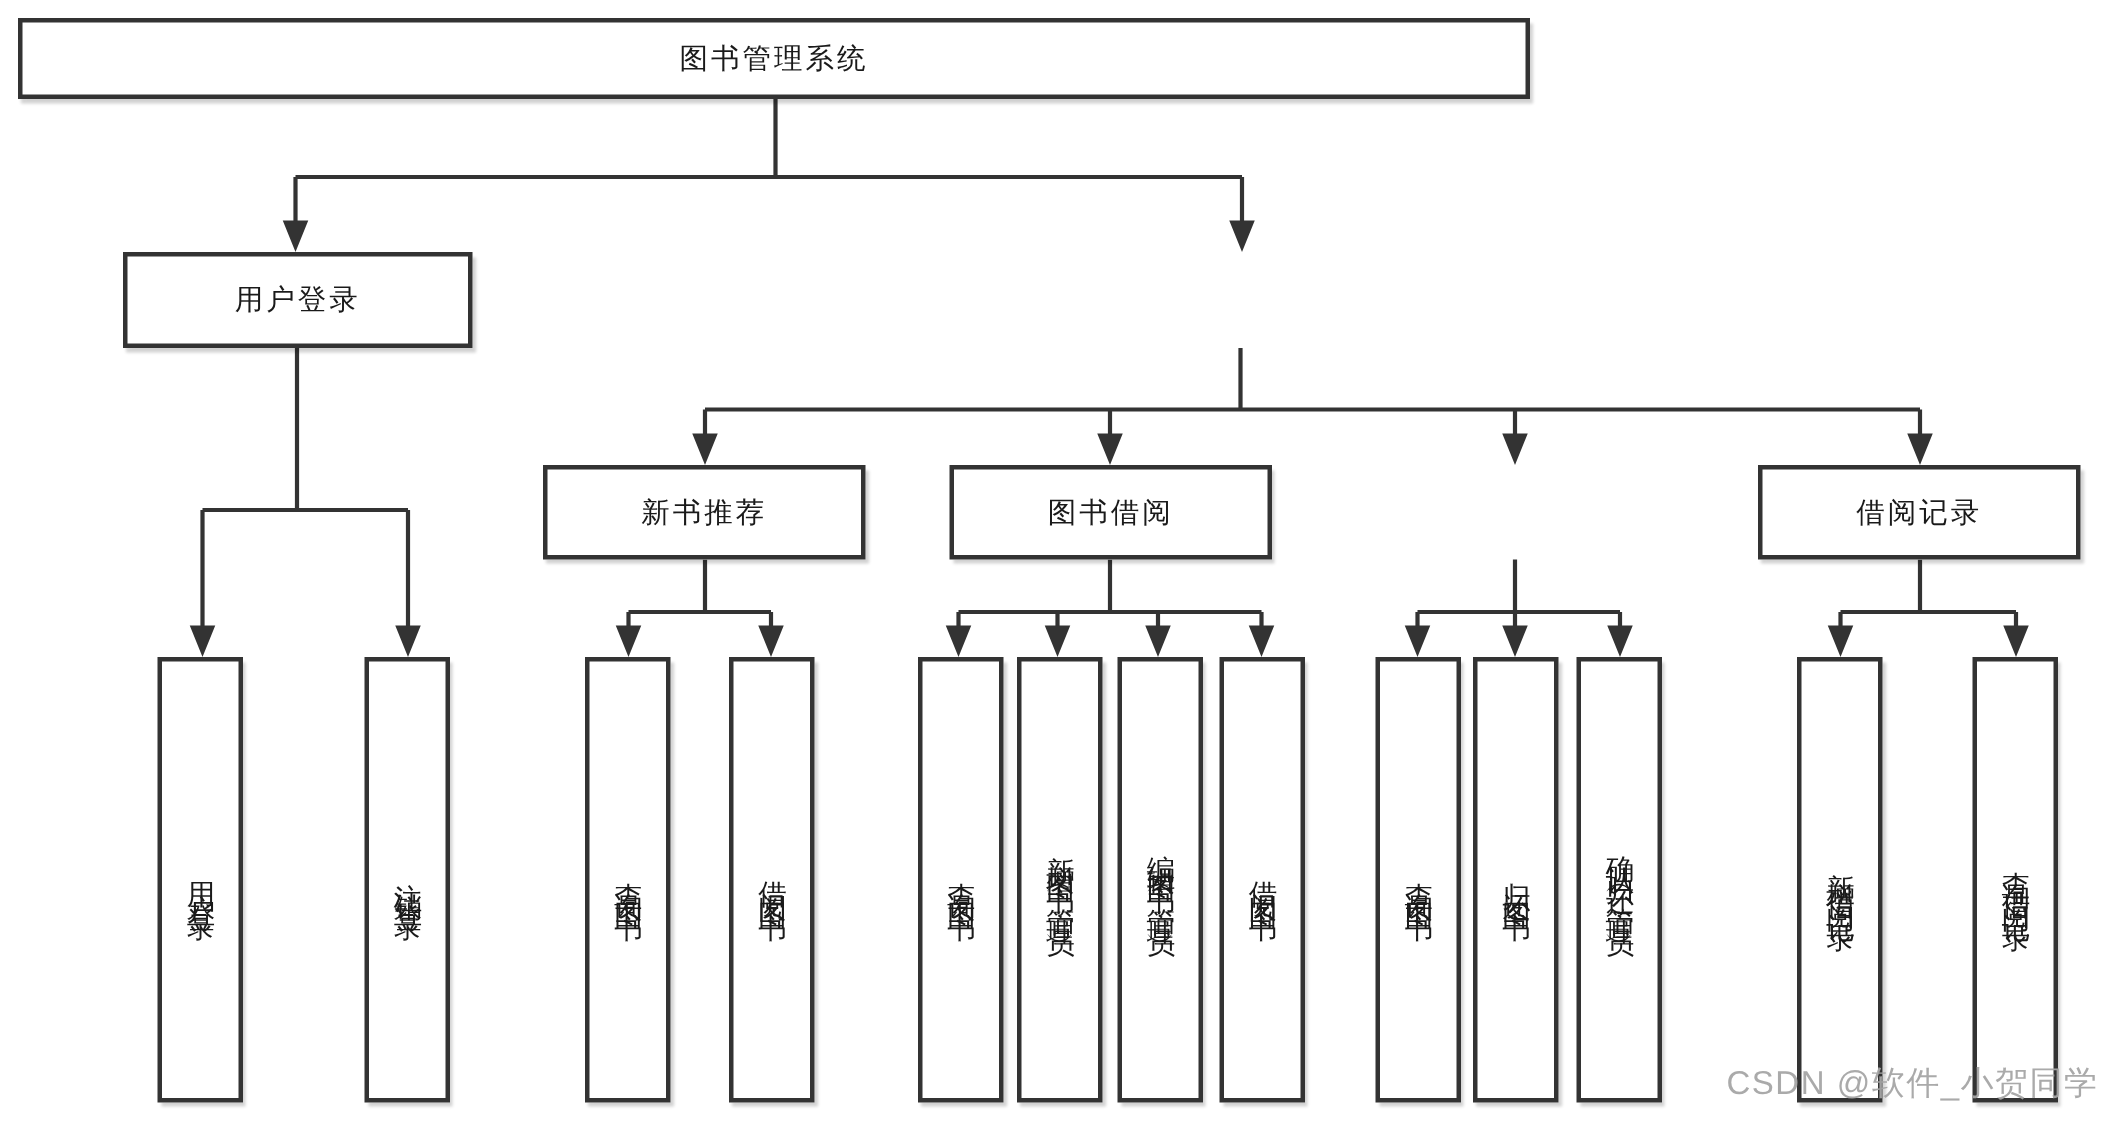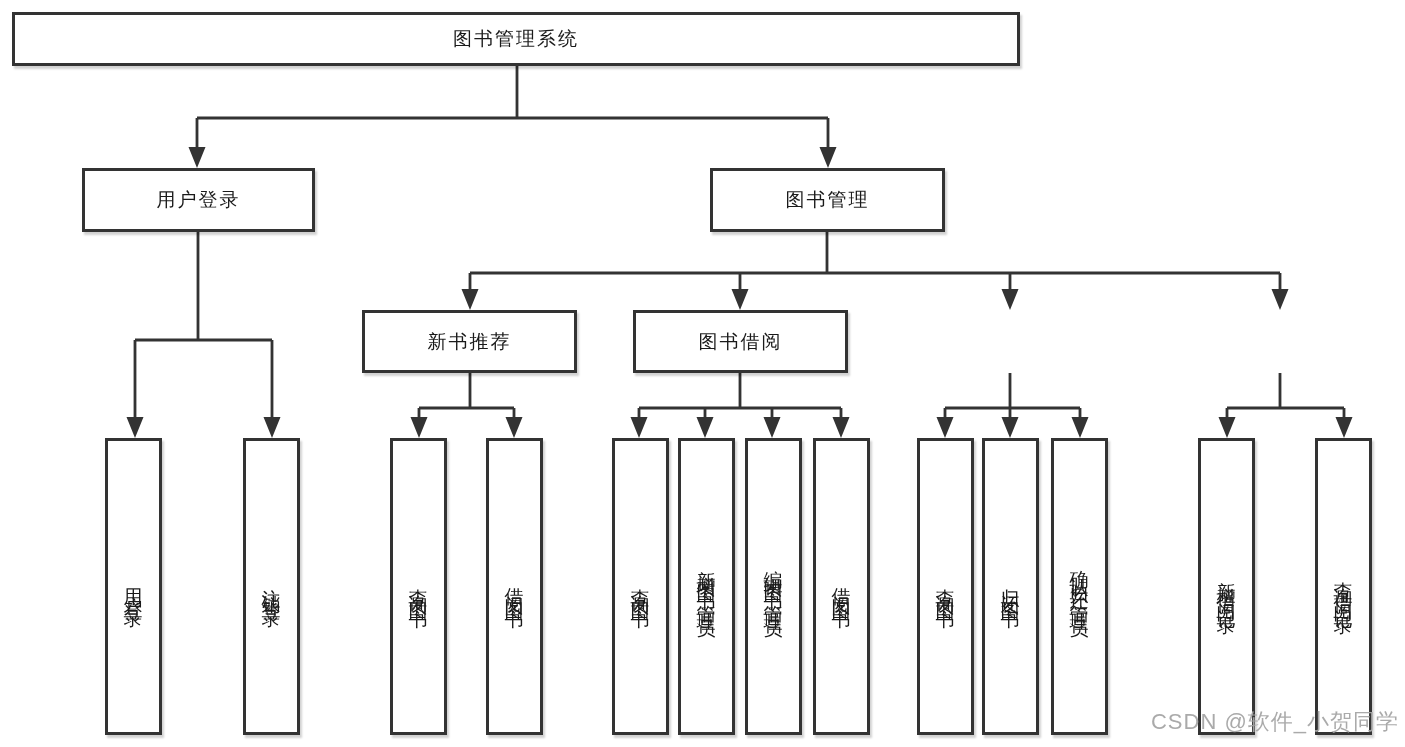--- a/index.html
+++ b/index.html
@@ -82,29 +82,29 @@
     </g>
   </svg>
 
   <div class="hbox" style="left:12px;top:12px;width:1008px;height:54px;">
     <span class="htext">图书管理系统</span>
   </div>
 
   <div class="hbox" style="left:82px;top:168px;width:233px;height:64px;">
     <span class="htext">用户登录</span>
   </div>
-  <div class="hbox" style="left:710px;top:168px;width:235px;height:64px;">
-    <span class="htext">图书管理</span>
-  </div>
 
   <div class="hbox" style="left:633px;">
     <span class="htext">图书借阅</span>
   </div>
   <div class="hbox" style="left:362px;">
     <span class="htext">新书推荐</span>
+  </div>
+  <div class="hbox" style="left:1172px;">
+    <span class="htext">借阅记录</span>
   </div>
 
   <div class="vbox" style="left:105px;">
     <span class="vtext">用户登录</span>
   </div>
   <div class="vbox" style="left:243px;">
     <span class="vtext">注销登录</span>
   </div>
 
   <div class="vbox" style="left:390px;">

